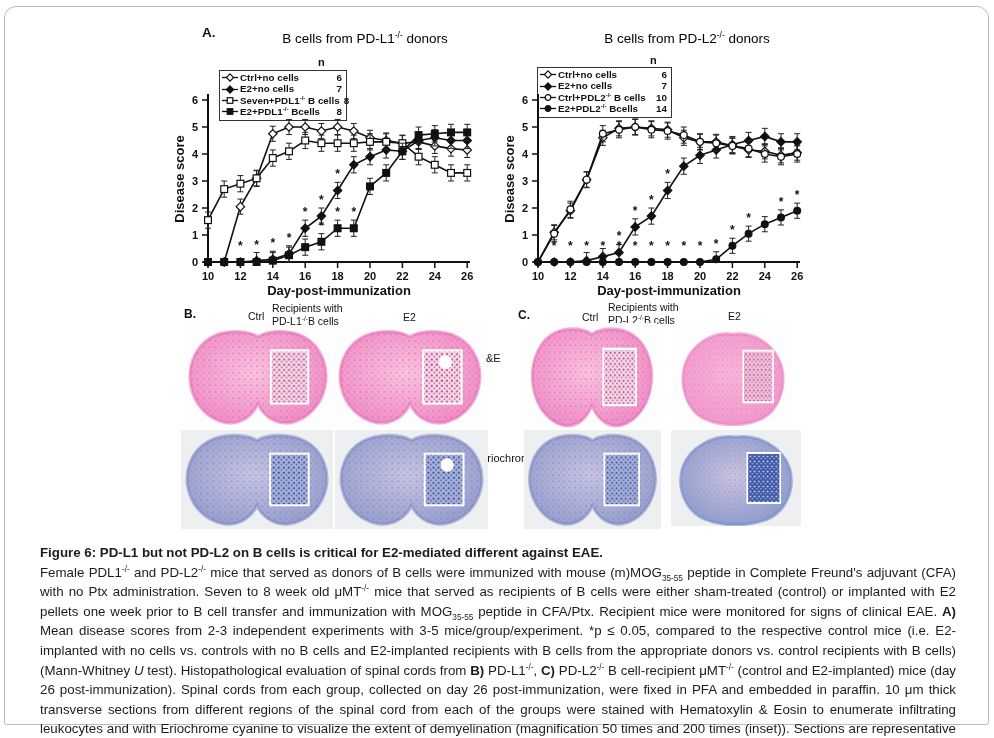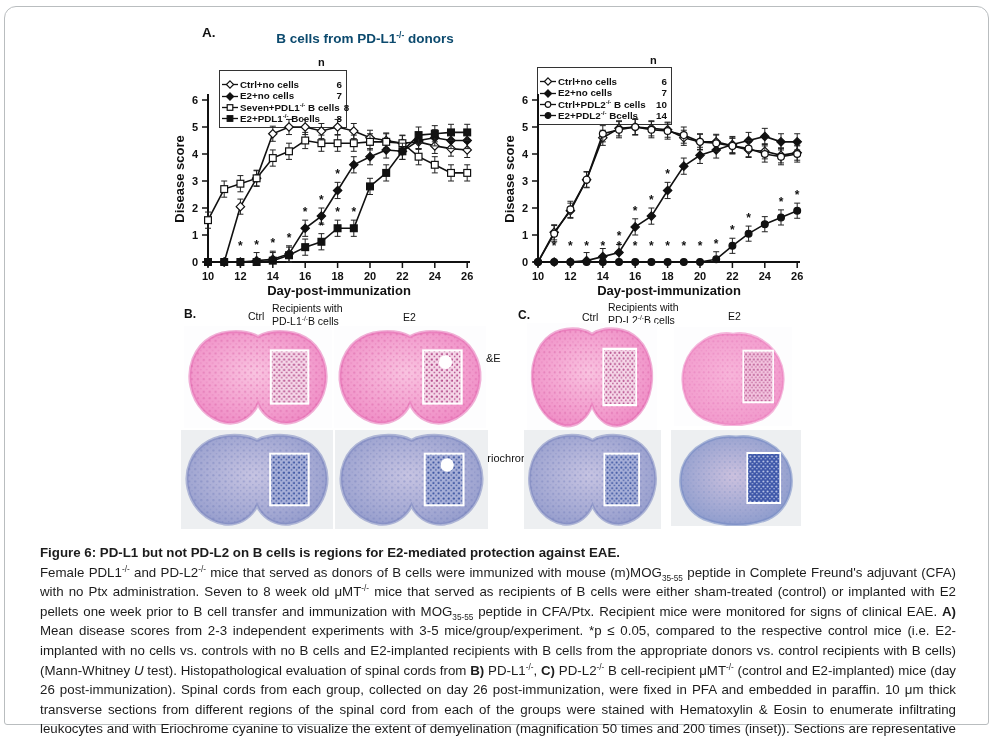--- a/index.html
+++ b/index.html
@@ -6,36 +6,36 @@
   .page{position:relative;width:994px;height:738px;background:#fff;overflow:hidden;
         font-family:"Liberation Sans",sans-serif;color:#111}
   .frame{position:absolute;left:4px;top:6px;width:983px;height:717px;
          border:1.5px solid #b9bdbf;border-radius:12px 12px 3px 3px}
   sup{font-size:0.62em;vertical-align:super;line-height:0}
   sub{font-size:0.62em;vertical-align:sub;line-height:0}
 
   
   .panel-label{position:absolute;font-weight:bold;font-size:13.5px}
   .label-a{left:202px;top:25px}
-  .chart-title{position:absolute;width:250px;text-align:center;font-weight:bold;font-size:13.5px;color:#0c4a6e}
+  .chart-title{position:absolute;width:250px;text-align:center;font-weight:normal;font-size:13.5px;color:#000000}
   .title-a{left:240px;top:31px}
   .title-b{left:562px;top:31px}
   .chart{position:absolute;width:330px;height:250px}
   .chart-a{left:172px;top:52px}
   .chart-b{left:502px;top:52px}
   .chart text{font-family:"Liberation Sans",sans-serif;fill:#111}
   .chart .tick{font-size:11px;font-weight:bold}
   .chart .axis-label{font-size:13px;font-weight:bold}
   .chart .ast{font-size:12px;font-weight:bold}
 
   .legend-n{position:absolute;font-weight:bold;font-size:11px}
   .n-a{left:318px;top:56px}
   .n-b{left:650px;top:54px}
   .legend{position:absolute;border:1.5px solid #333;background:#fff;
-          padding:8px 4px 2px 2px;font-size:9.8px;font-weight:bold;line-height:11.4px}
+          padding:1px 4px 2px 2px;font-size:9.8px;font-weight:bold;line-height:11.4px}
   .legend-a{left:219px;top:70px;width:120px}
   .legend-b{left:537px;top:67px;width:127px}
   .leg-row{display:flex;align-items:center;white-space:nowrap}
   .leg-row svg{flex:0 0 auto;margin-right:2px}
   .leg-n{margin-left:auto;padding-left:4px}
 
   
   .h-panel{position:absolute;font-size:12px;font-weight:600}
   .b-panel{left:184px;top:307px}
   .c-panel{left:518px;top:308px}
@@ -59,20 +59,21 @@
   .caption-body{text-align:justify}
 </style>
 </head>
 <body>
 
 <div class="page">
   <div class="frame"></div>
 
   <div class="panel-label label-a">A.</div>
   <div class="chart-title title-a"><span>B cells from PD-L1</span><sup>-/-</sup><span> donors</span></div>
+  <div class="chart-title title-b"><span>B cells from PD-L2</span><sup>-/-</sup><span> donors</span></div>
 
   <div class="legend-n n-a">n</div>
   <div class="legend-n n-b">n</div>
   <div class="legend legend-a">
       <div class="leg-row">
         <svg width="16" height="9">
           <line x1="0" y1="4.5" x2="16" y2="4.5" stroke="#111" stroke-width="1.3"></line>
           <path d="M8 0.9000000000000001L11.600000000000001 4.5L8 8.1L4.4 4.5Z" fill="#fff" stroke="#111" stroke-width="1.2"></path>
         </svg>
         <span><span>Ctrl+no cells</span></span>
@@ -930,16 +931,16 @@
   <path d="M75 7 C52 4 22 15 13 38 C6 59 17 81 38 89 C61 97 89 97 112 89 C133 81 144 59 137 38 C128 15 98 4 75 7 Z" fill="url(#g7)" stroke="#7289c2" stroke-width="3" stroke-opacity="0.55"></path>
   <path d="M75 7 C52 4 22 15 13 38 C6 59 17 81 38 89 C61 97 89 97 112 89 C133 81 144 59 137 38 C128 15 98 4 75 7 Z" fill="url(#d7)" fill-opacity="0.4"></path>
   <rect x="88" y="23" width="38" height="50" fill="#3e57a9" stroke="#fff" stroke-width="2"></rect>
   <rect x="89" y="24" width="36" height="48" fill="url(#q7)" fill-opacity="0.9"></rect>
 
 </svg>
       </div>
     </div>
 
   <div class="caption">
-    <div class="caption-title">Figure 6: PD-L1 but not PD-L2 on B cells is regions for E2-mediated protection against EAE.</div>
+    <div class="caption-title">Figure 6: PD-L1 but not PD-L2 on B cells is critical for E2-mediated different against EAE.</div>
     <div class="caption-body"><span>Female PDL1</span><sup>-/-</sup><span> and PD-L2</span><sup>-/-</sup><span> mice that served as donors of B cells were immunized with mouse (m)MOG</span><sub>35-55</sub><span> peptide in Complete Freund's adjuvant (CFA) with no Ptx administration. Seven to 8 week old μMT</span><sup>-/-</sup><span> mice that served as recipients of B cells were either sham-treated (control) or implanted with E2 pellets one week prior to B cell transfer and immunization with MOG</span><sub>35-55</sub><span> peptide in CFA/Ptx. Recipient mice were monitored for signs of clinical EAE. </span><span style="font-weight: bold;">A)</span><span> Mean disease scores from 2-3 independent experiments with 3-5 mice/group/experiment. *p ≤ 0.05, compared to the respective control mice (i.e. E2-implanted with no cells vs. controls with no B cells and E2-implanted recipients with B cells from the appropriate donors vs. control recipients with B cells) (Mann-Whitney </span><span style="font-style: italic;">U</span><span> test). Histopathological evaluation of spinal cords from </span><span style="font-weight: bold;">B)</span><span> PD-L1</span><sup>-/-</sup><span>, </span><span style="font-weight: bold;">C)</span><span> PD-L2</span><sup>-/-</sup><span> B cell-recipient μMT</span><sup>-/-</sup><span> (control and E2-implanted) mice (day 26 post-immunization). Spinal cords from each group, collected on day 26 post-immunization, were fixed in PFA and embedded in paraffin. 10 μm thick transverse sections from different regions of the spinal cord from each of the groups were stained with Hematoxylin &amp; Eosin to enumerate infiltrating leukocytes and with Eriochrome cyanine to visualize the extent of demyelination (magnification 50 times and 200 times (inset)). Sections are representative of 2 experiments (n=3-5/group/experiment).</span></div>
   </div>
 </div>
 
 </body></html>

